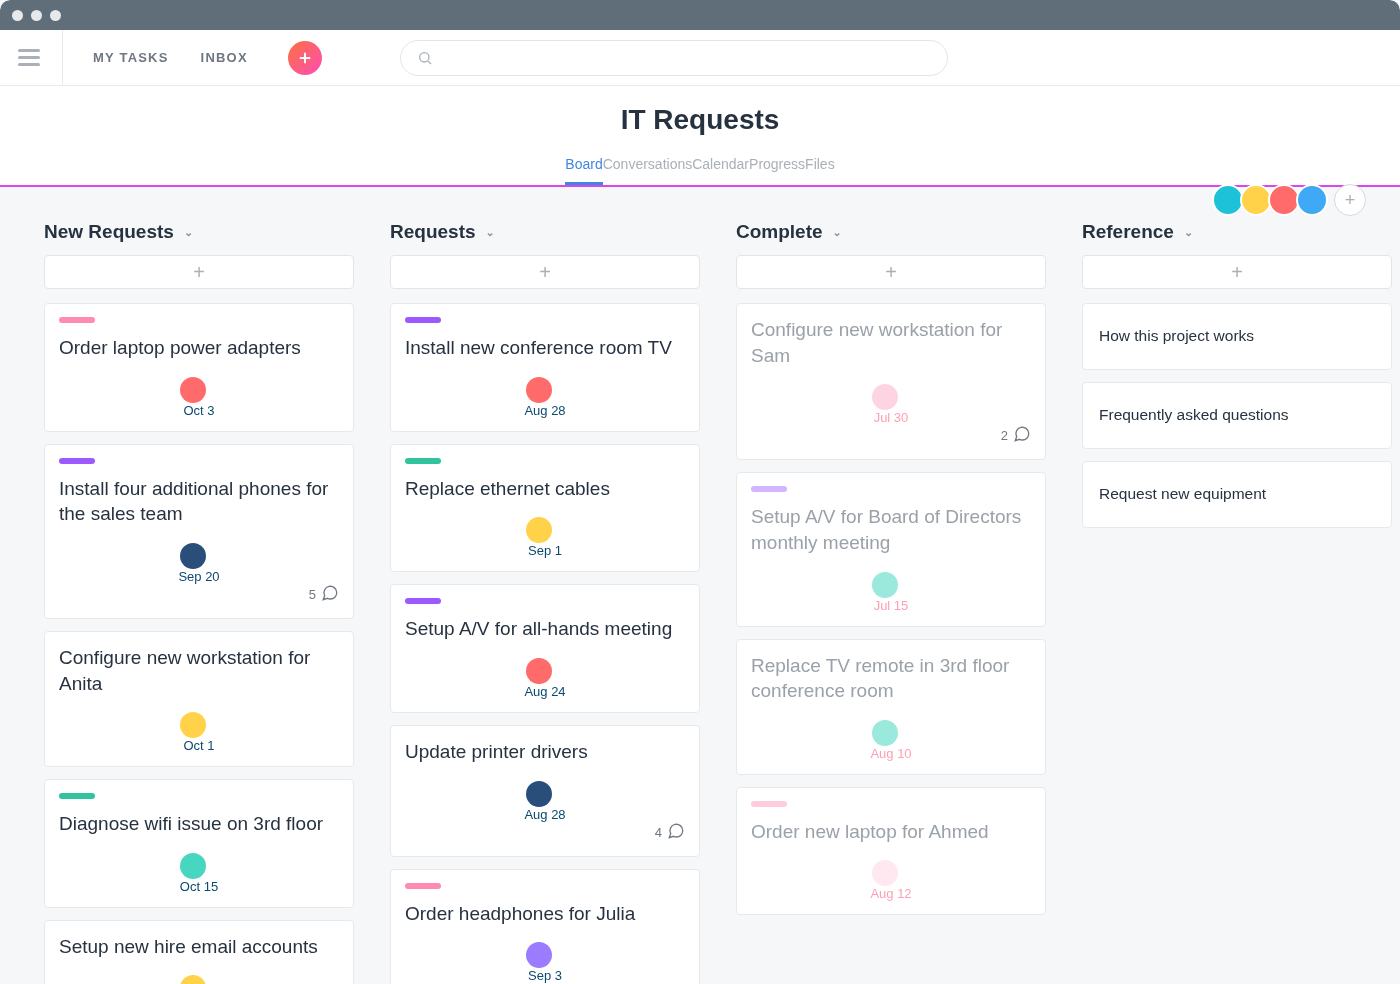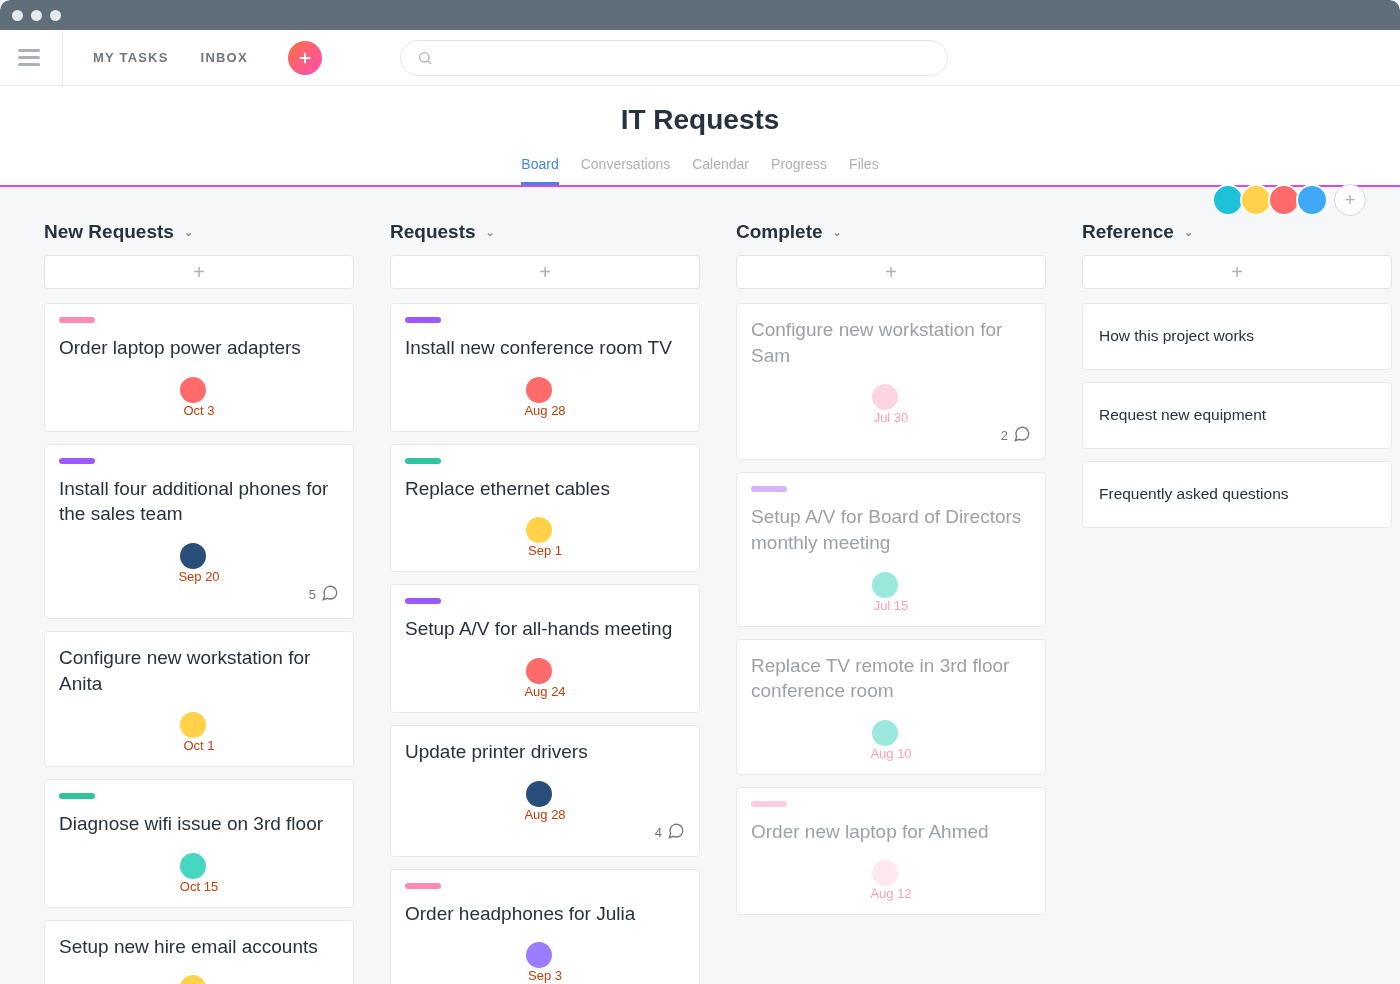--- a/index.html
+++ b/index.html
@@ -16,21 +16,21 @@
 .topnav { display: flex; align-items: center; gap: 32px; }
 .topnav .navlink { font-size: 13px; letter-spacing: 1.2px; font-weight: 600; color: #6f7782; cursor: pointer; }
 .newbtn { width: 34px; height: 34px; border-radius: 50%; background: linear-gradient(135deg, #fc7140, #ff4db5); display: flex; align-items: center; justify-content: center; color: #fff; font-size: 22px; cursor: pointer; margin-left: 8px; }
 .search-wrap { margin-left: 78px; flex: 0 0 auto; }
 .search { width: 548px; height: 36px; border: 1px solid #e2e4e7; border-radius: 22px; display: flex; align-items: center; padding: 0 16px; color: #aab0b6; }
 .search svg { width: 16px; height: 16px; }
 
 
 .project-head { background: #fff; border-bottom: 2px solid #d946ef; padding-top: 18px; }
 .project-title { text-align: center; font-size: 28px; font-weight: 600; color: #273240; }
-.project-tabs { display: flex; justify-content: center; gap: 22px; margin-top: 20px; }
+.project-tabs { display: flex; justify-content: center; margin-top: 20px; }
 .project-tabs .ptab { font-size: 14px; color: #aab0b6; padding-bottom: 10px; cursor: pointer; }
 .project-tabs .ptab.active { color: #4186e0; border-bottom: 3px solid #4186e0; font-weight: 500; }
 .members { position: absolute; right: 34px; top: 98px; display: flex; gap: 0; }
 .members .avatar { width: 32px; height: 32px; border-radius: 50%; margin-left: -4px; border: 2px solid #fff; }
 .members .add-member { width: 32px; height: 32px; border-radius: 50%; border: 1px solid #d5d8db; display: flex; align-items: center; justify-content: center; color: #aab0b6; font-size: 18px; background: #fff; margin-left: 6px; cursor: pointer; }
 
 
 .board { display: flex; gap: 0; padding: 34px 44px 0 44px; overflow-x: auto; }
 .column { width: 310px; flex: 0 0 310px; margin-right: 36px; }
 .col-head { display: flex; align-items: center; gap: 10px; font-size: 19px; font-weight: 600; color: #273240; margin-bottom: 12px; cursor: pointer; }
@@ -38,21 +38,21 @@
 .addcard { height: 34px; border: 1px solid #e2e4e7; border-radius: 4px; background: #fff; display: flex; align-items: center; justify-content: center; color: #aab0b6; font-size: 20px; margin-bottom: 14px; cursor: pointer; }
 .card { background: #fff; border: 1px solid #e6e8ea; border-radius: 4px; padding: 13px 14px; margin-bottom: 12px; cursor: pointer; }
 .tag { width: 36px; height: 6px; border-radius: 4px; margin-bottom: 12px; }
 .tag.pink { background: #ff8bb5; }
 .tag.purple { background: #9b59ff; }
 .tag.teal { background: #30c39e; }
 .card-title { font-size: 19px; color: #273240; line-height: 1.35; }
 .card.dim .card-title { color: #9aa1a9; }
 .meta { display: flex; align-items: center; margin-top: 16px; flex-direction: column; }
 .meta .avatar { width: 26px; height: 26px; border-radius: 50%; margin-right: 12px; }
-.meta .date { font-size: 13px; color: #c2410c; }
+.meta .date { font-size: 13px; color: #0c4a6e; }
 .card.dim .meta .date { color: #ff9fb4; }
 .meta .comments { margin-left: auto; display: flex; align-items: center; gap: 5px; font-size: 13px; color: #6f7782; }
 .meta .comments svg { width: 18px; height: 18px; }
 .card.simple { padding: 22px 16px; }
 .card.simple .card-title { font-size: 15.5px; }
 
 
 .avatar { background: #ccc; display: inline-block; }
 .av-cyan { background: #1dc2d8; }
 .av-yellow { background: #ffd24a; }
@@ -272,19 +272,19 @@
     <div class="column">
       <div class="col-head">
         <span>Reference</span>
         <span class="chev">⌄</span>
       </div>
       <div class="addcard">+</div>
       <div class="card simple">
         <div class="card-title">How this project works</div>
       </div>
       <div class="card simple">
+        <div class="card-title">Frequently asked questions</div>
+      </div>
+      <div class="card simple">
         <div class="card-title">Request new equipment</div>
       </div>
-      <div class="card simple">
-        <div class="card-title">Frequently asked questions</div>
-      </div>
     </div>
   </div>
 
 </body></html>

